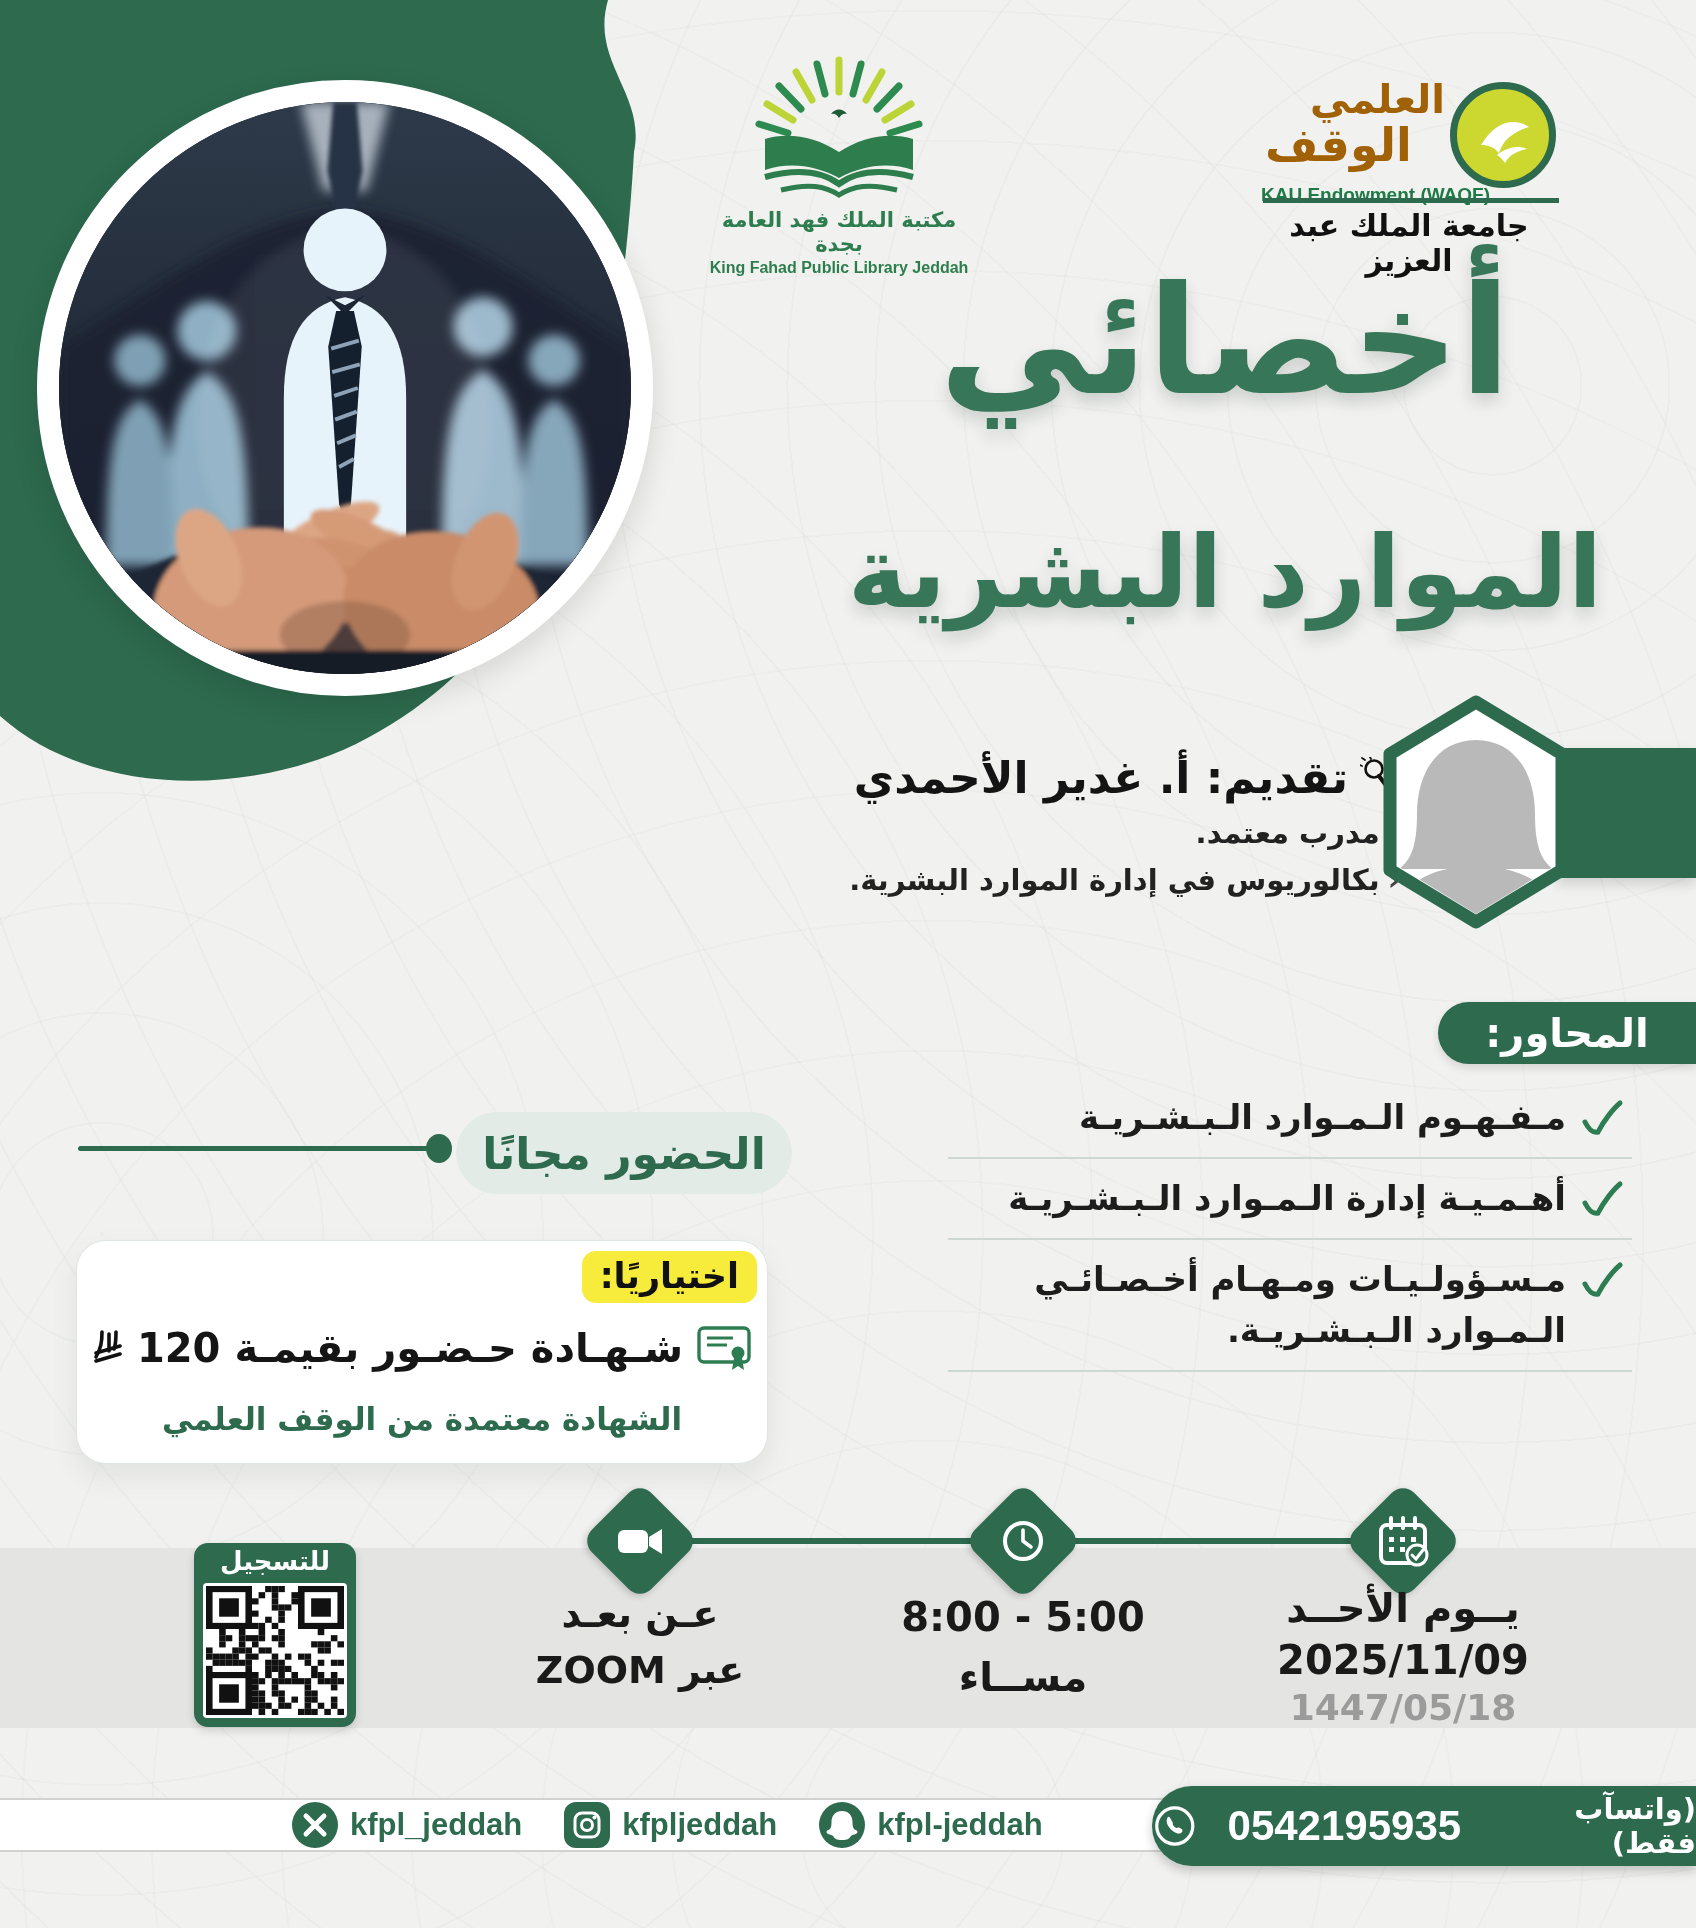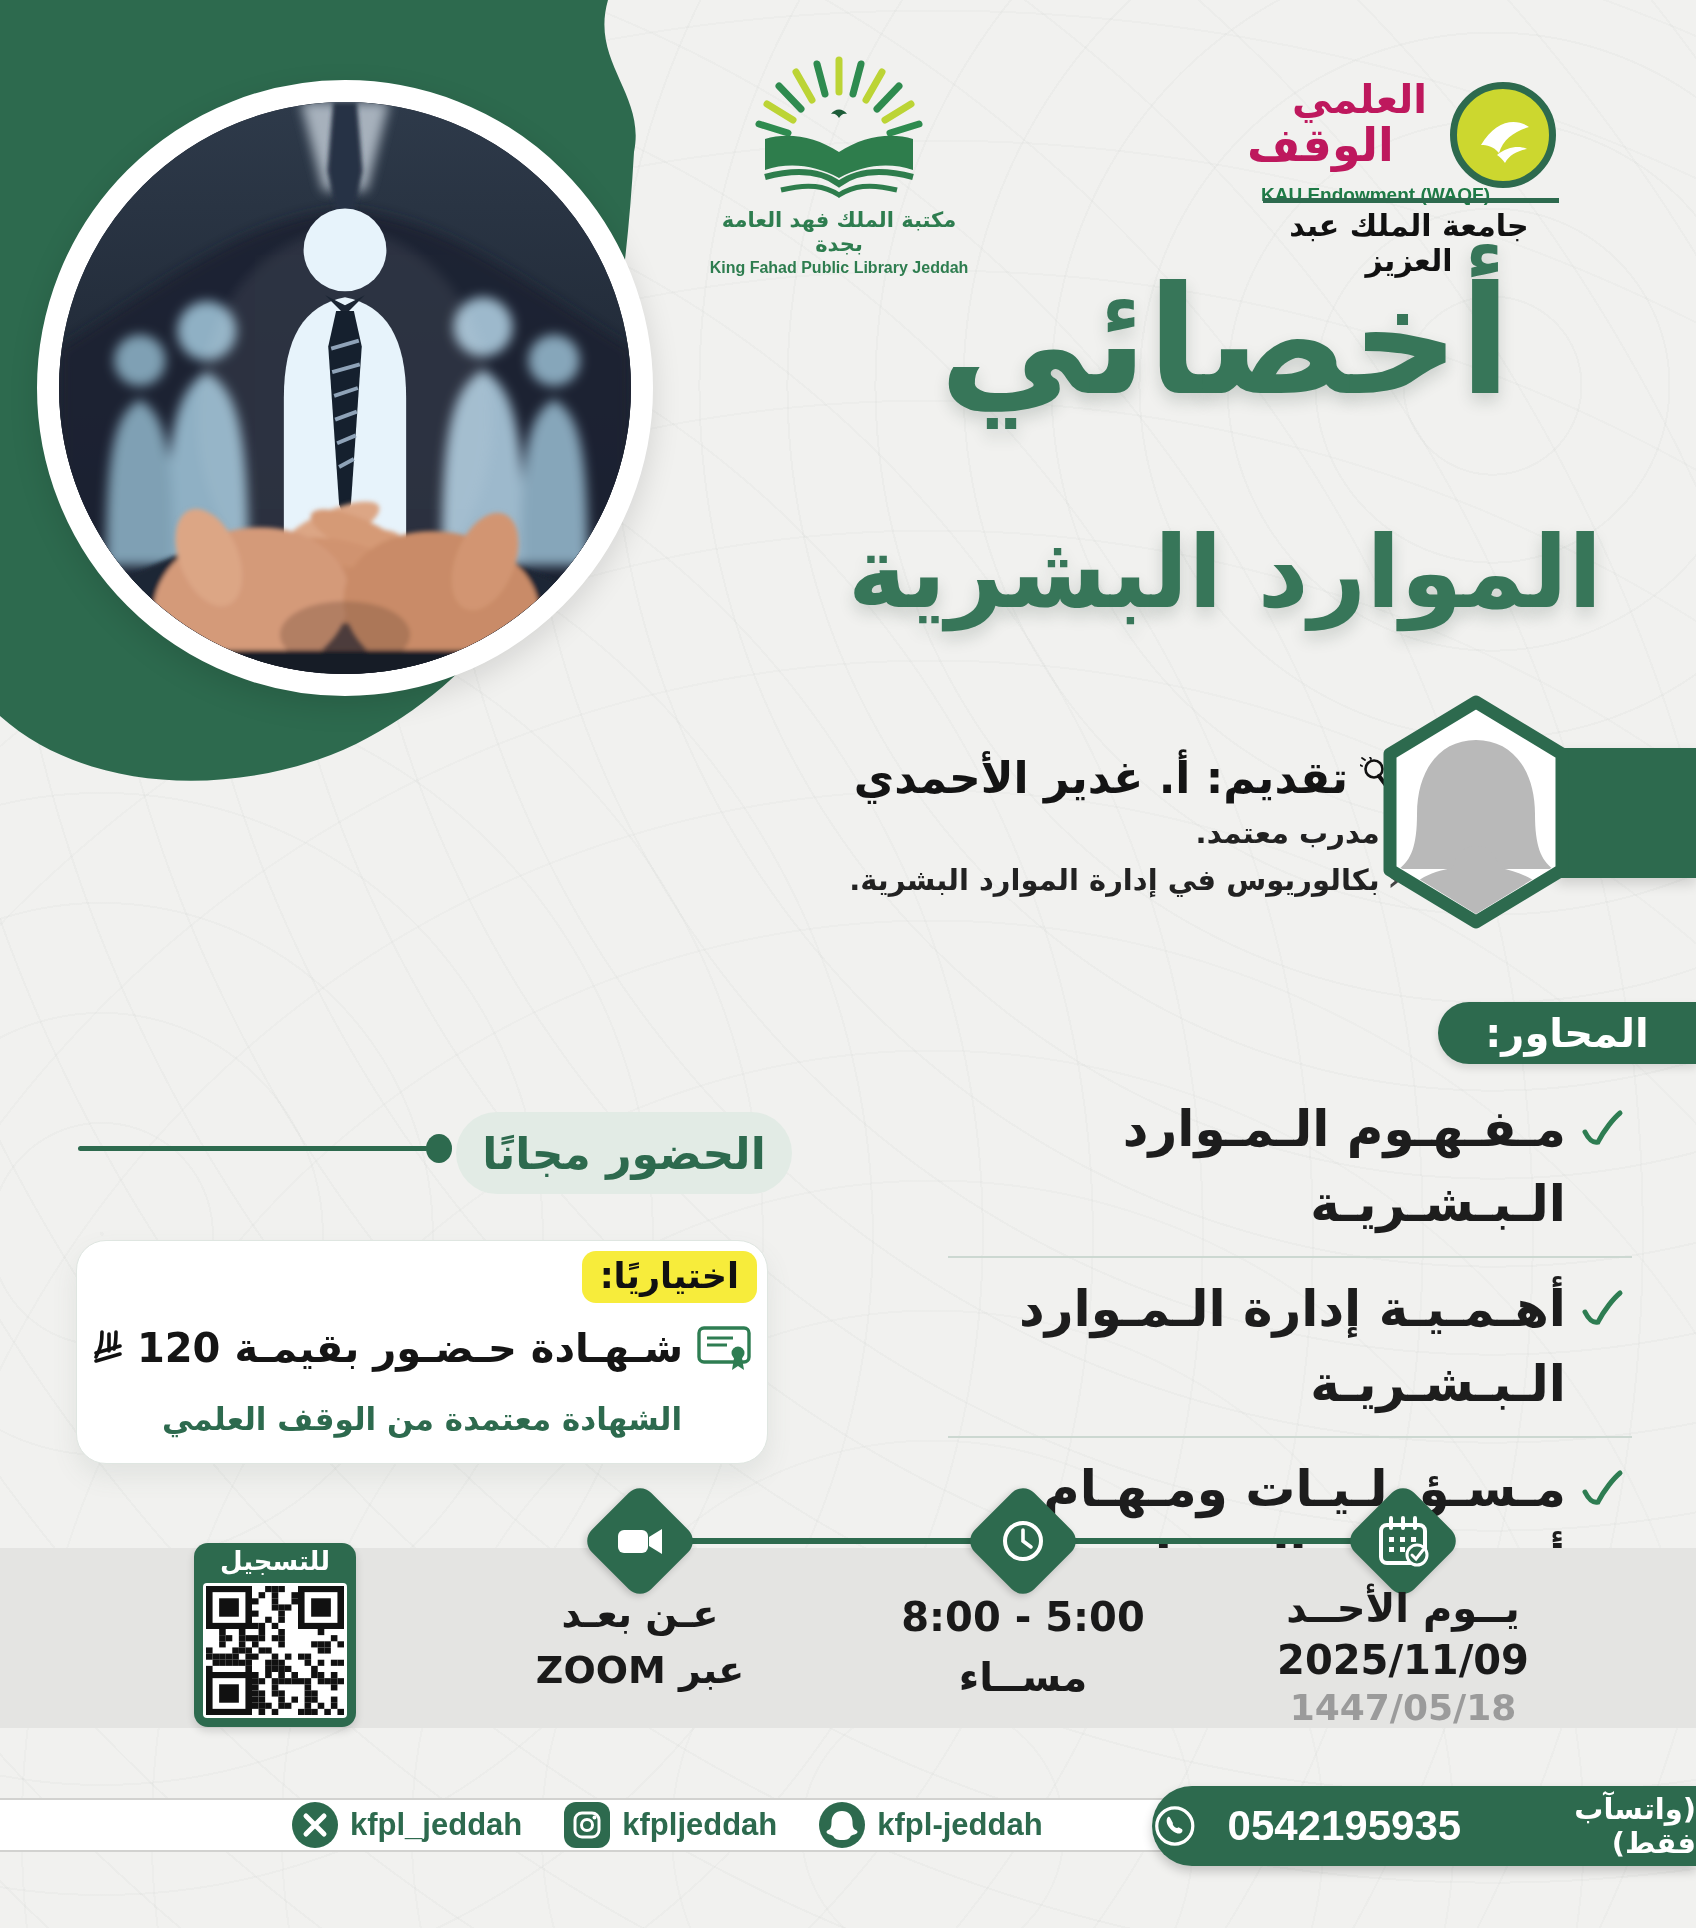--- a/index.html
+++ b/index.html
@@ -15,21 +15,21 @@
   .ltr{direction:ltr;}
   
   .photo-ring{left:37px;top:80px;width:616px;height:616px;border-radius:50%;border:22px solid #fff;
     box-sizing:border-box;overflow:hidden;background:#1b2430;box-shadow:0 10px 30px rgba(0,0,0,.12);z-index:3;}
   
   .lib-logo{left:707px;top:52px;width:264px;text-align:center;z-index:2;}
   .lib-ar{font-size:21px;font-weight:700;color:#2e7d4f;margin-top:2px;}
   .lib-en{font-size:16px;font-weight:700;color:#2e7d4f;margin-top:3px;font-family:"Liberation Sans",sans-serif;}
   
   .kau{left:1235px;top:72px;width:345px;height:180px;}
-  .kau-callig{position:absolute;left:12px;top:8px;width:180px;height:92px;color:#be185d;font-weight:700;}
+  .kau-callig{position:absolute;left:30px;top:8px;width:180px;height:92px;color:#a16207;font-weight:700;}
   .kau-w2{position:absolute;right:0;top:-4px;font-size:40px;}
   .kau-w1{position:absolute;left:0;bottom:0;font-size:46px;}
   .kau-en{position:absolute;left:26px;top:112px;font-size:19px;font-weight:700;color:#1e7a46;font-family:"Liberation Sans",sans-serif;}
   .kau-line{position:absolute;left:28px;top:126px;width:296px;height:5px;background:#2d6a4e;}
   .kau-univ{position:absolute;left:24px;top:136px;width:300px;text-align:center;font-size:30px;font-weight:800;color:#111;}
   .kau-badge{position:absolute;left:215px;top:10px;width:106px;height:106px;border-radius:50%;
     border:7px solid #2d6a4e;background:#ccd72f;box-sizing:border-box;}
   
   .title1{left:760px;top:248px;width:930px;text-align:center;font-size:150px;line-height:1.25;font-weight:700;
     color:#377659;text-shadow:0 8px 16px rgba(40,60,50,.18);}
@@ -41,21 +41,21 @@
   .p-point{font-size:29px;font-weight:700;color:#222;margin-top:12px;}
   .p-chev{color:#444;margin-left:8px;font-size:30px;}
   .hex-bar{left:1556px;top:748px;width:140px;height:130px;background:#2d6a4e;box-shadow:0 6px 12px rgba(0,0,0,.14);z-index:1;}
   .hex{left:1370px;top:694px;z-index:2;}
   
   .mahawer{left:1438px;top:1002px;width:258px;height:62px;background:#2d6a4e;border-radius:31px 0 0 31px;
     color:#fff;font-size:40px;font-weight:700;display:flex;align-items:center;justify-content:center;
     direction:rtl;box-shadow:0 4px 8px rgba(0,0,0,.12);}
   .topics{right:64px;top:1078px;width:684px;direction:rtl;}
   .topic-row{position:relative;padding:14px 66px 14px 4px;border-bottom:2px solid #ccd8d1;
-    font-size:50px;font-weight:700;color:#1d1d1d;text-align:right;line-height:1.5;}
+    font-size:34px;font-weight:700;color:#1d1d1d;text-align:right;line-height:1.5;}
   .topic-check{position:absolute;right:8px;top:18px;}
   
   .attend-line{left:78px;top:1146px;width:350px;height:5px;background:#2d6a4e;border-radius:3px;}
   .attend-dot{left:426px;top:1134px;width:26px;height:29px;background:#2d6a4e;border-radius:50%;}
   .attend-pill{left:456px;top:1112px;width:336px;height:82px;background:#e2ebe5;border-radius:42px;
     display:flex;align-items:center;justify-content:center;color:#2d6a4e;font-size:44px;font-weight:700;direction:rtl;}
   .card{left:76px;top:1240px;width:690px;height:222px;background:#fff;border-radius:30px;border:1px solid #dfe6e1;
     box-shadow:0 12px 26px rgba(90,110,100,.10);}
   .card-optional{position:absolute;top:10px;right:10px;background:#f7ec3b;border-radius:14px;padding:5px 18px 7px;
     font-size:35px;font-weight:800;color:#111;direction:rtl;}

